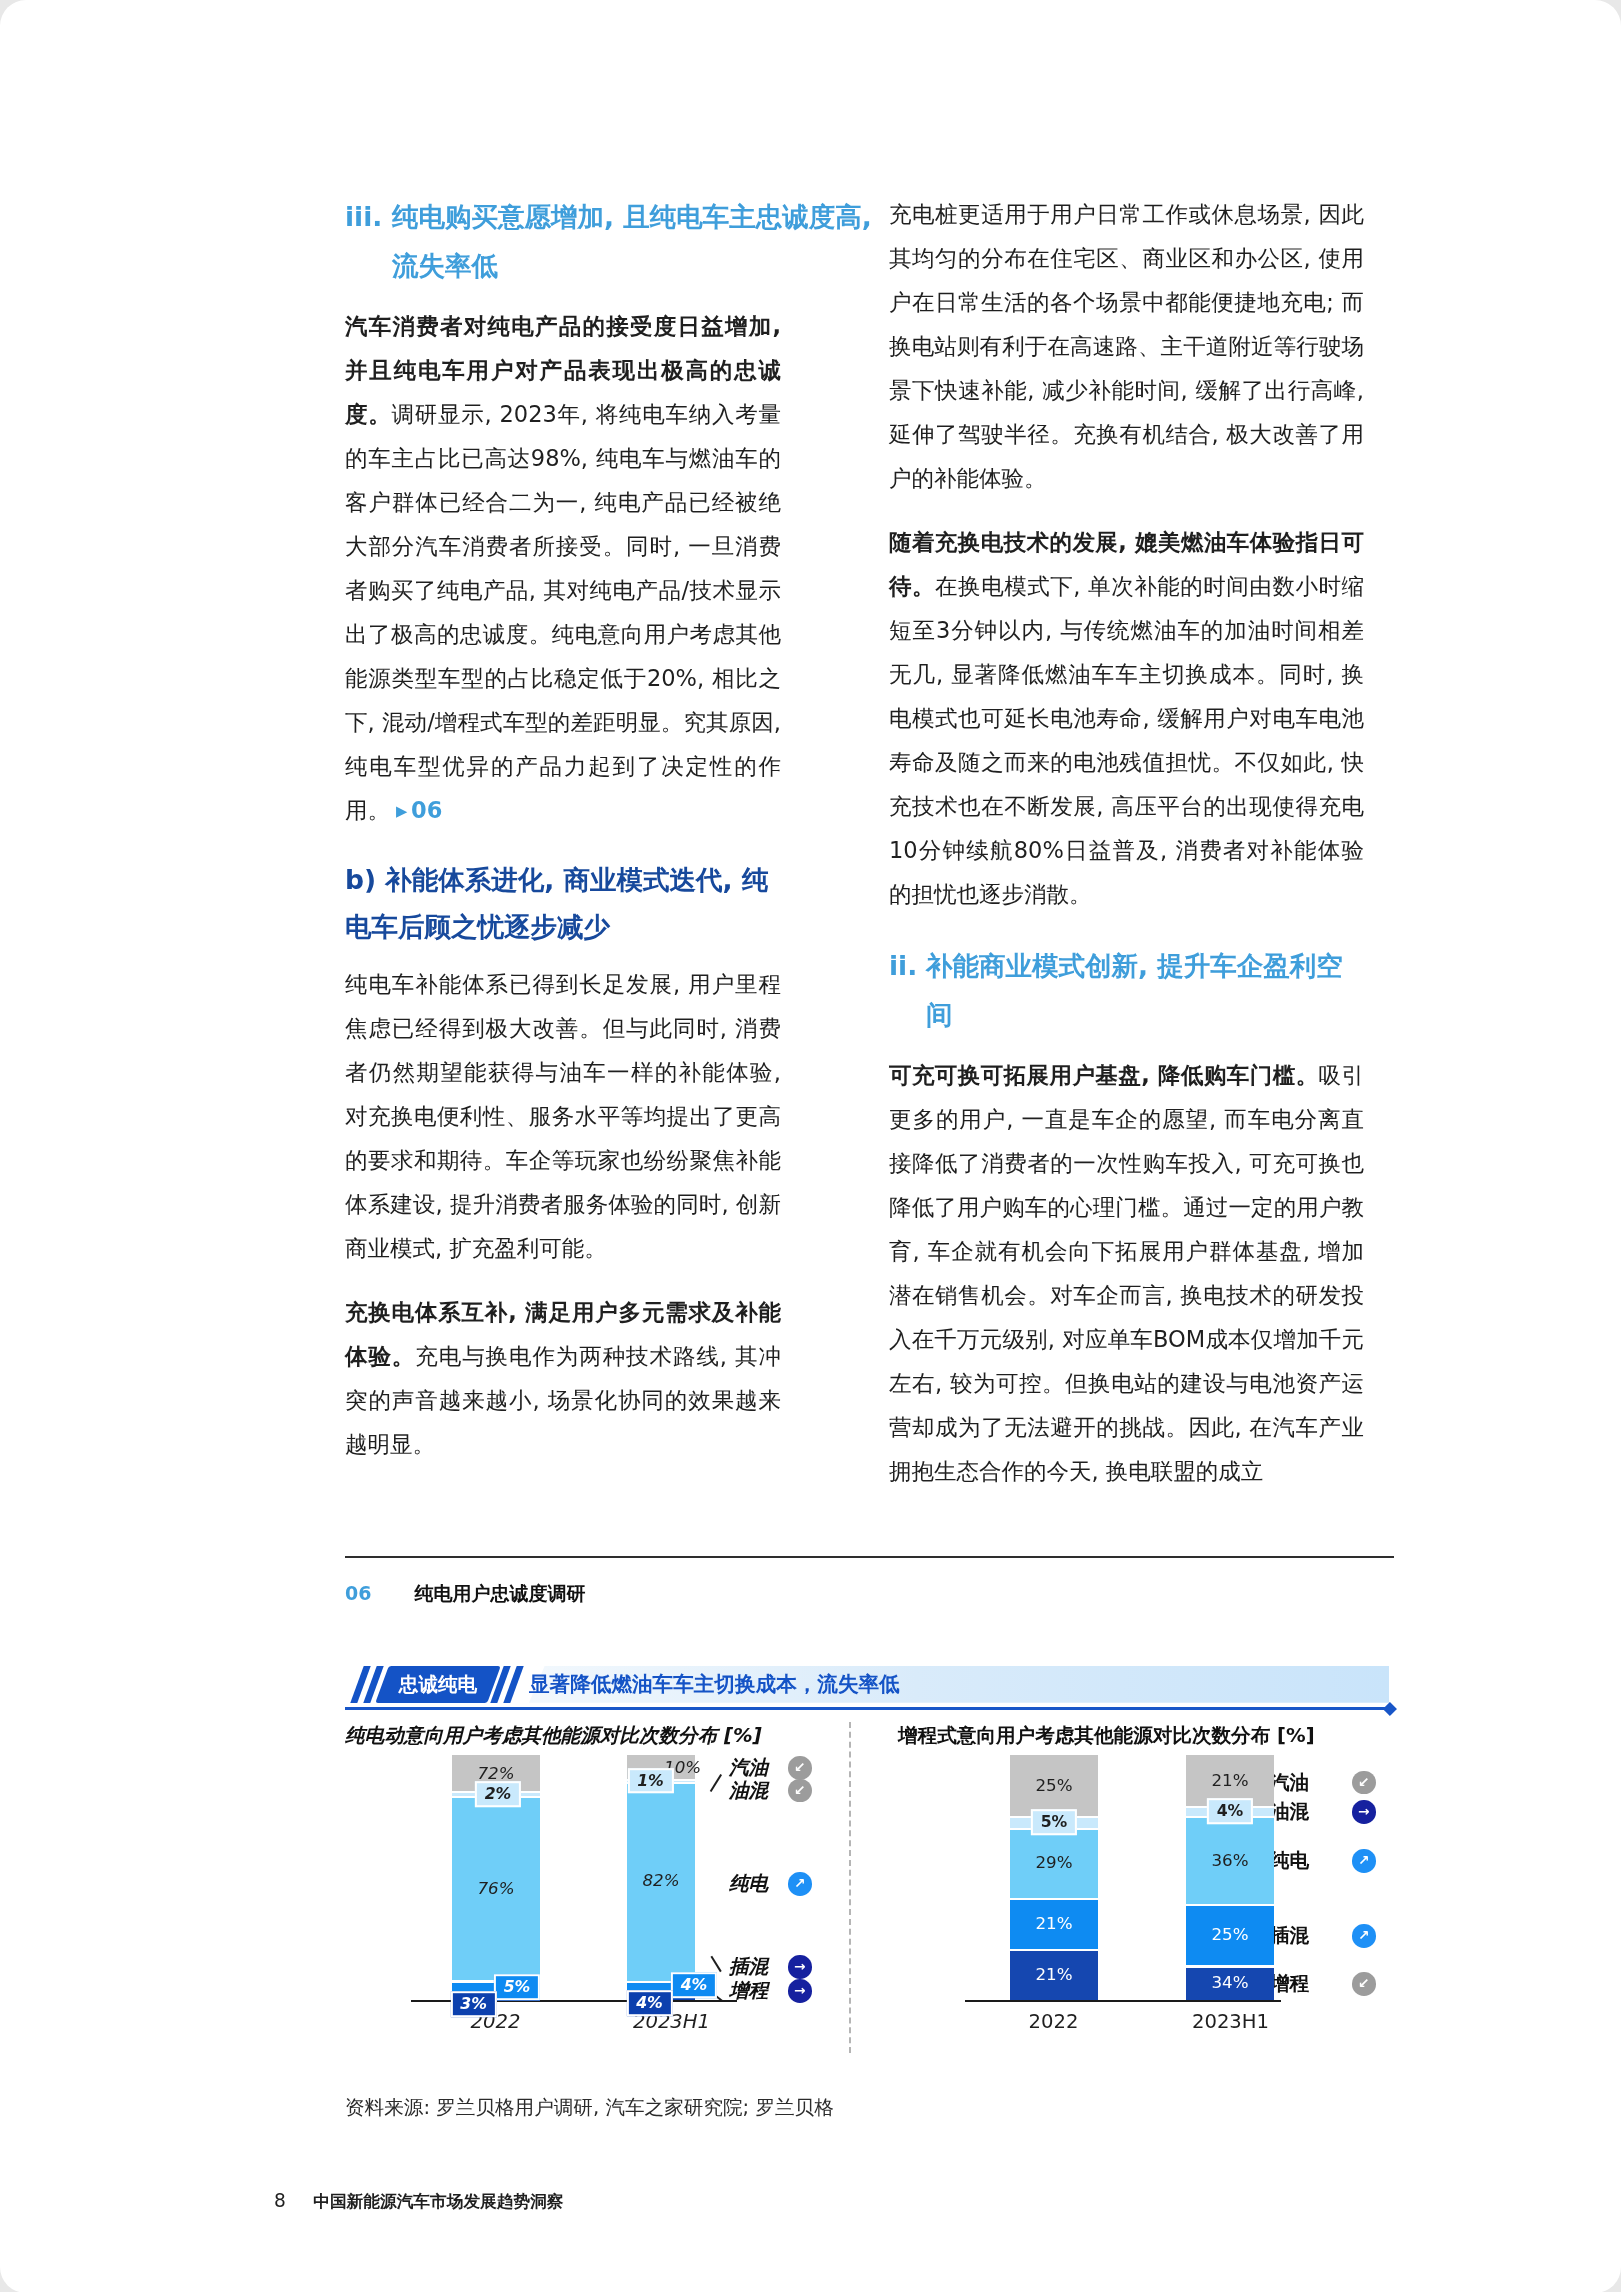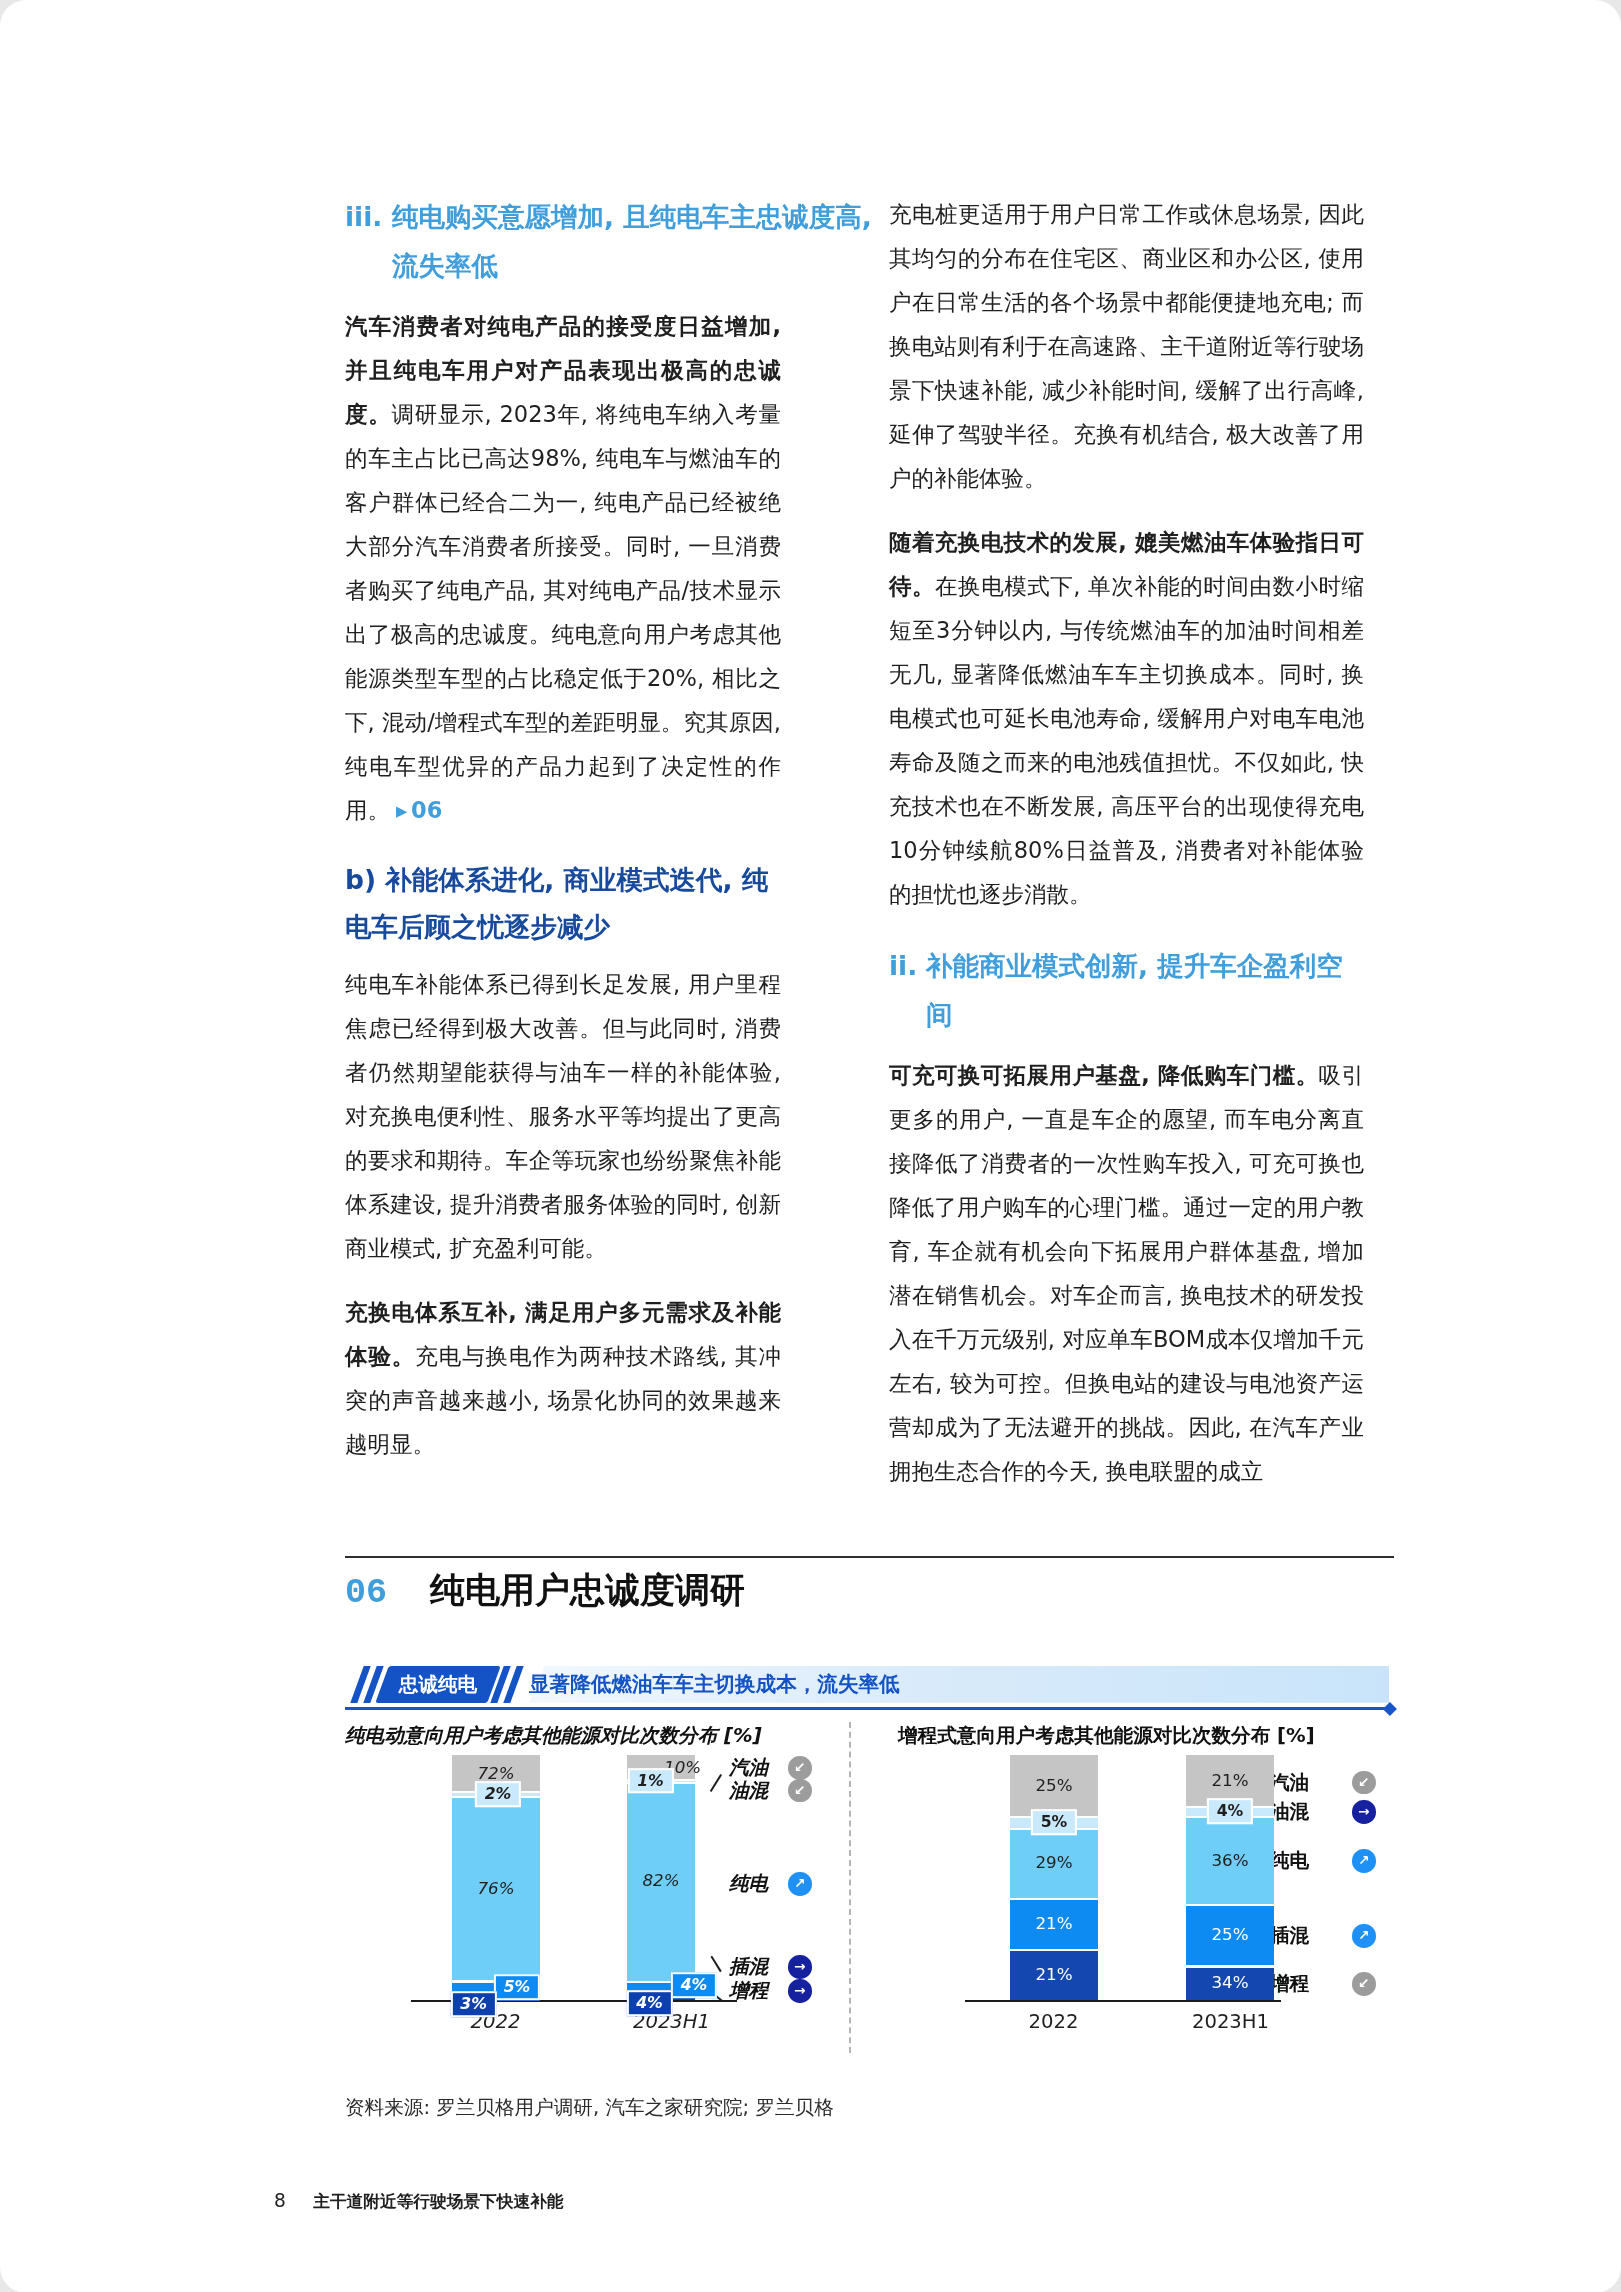--- a/index.html
+++ b/index.html
@@ -24,21 +24,21 @@
   .hang .marker{display:inline-block;margin-left:-47px;width:47px;}
   .hang.mk1{padding-left:29px;} .hang.mk1 .marker{margin-left:-29px;width:29px;}
   .hang.mk2{padding-left:37px;} .hang.mk2 .marker{margin-left:-37px;width:37px;}
   .col-left .h-wide{width:510px;}
   .figref{white-space:nowrap;color:#3f9edb;font-weight:700;}
   .figref-tri{font-size:14.7px;vertical-align:2px;margin:0 3.9px 0 5.9px;}
   .figref-num{font-size:22.5px;}
   
   .figure{position:absolute;left:345px;top:1556px;width:1049px;}
   .fig-rule{height:2px;background:#2e2e2e;}
-  .fig-header{margin-top:14.7px;font-size:35px;font-weight:700;line-height:41px;font-family:Liberation Mono, monospace;}
+  .fig-header{margin-top:14.7px;font-size:19px;font-weight:700;line-height:41px;}
   .fig-num{color:#3f9edb;margin-right:43px;}
   .fig-title{color:#111;}
   .banner{position:relative;height:37px;margin-top:52px;}
   .stripe{position:absolute;top:0;bottom:0;width:6.9px;background:#1453c6;transform:skewX(-20deg);}
   .stripe.s1{left:11.8px;} .stripe.s2{left:24.5px;} .stripe.s3{left:152px;} .stripe.s4{left:165px;}
   .banner-strip{
     position:absolute;left:184px;right:4.9px;top:0;bottom:0;
     background:linear-gradient(90deg,#f2f8fd 0%,#d9ebfa 45%,#c9e4fa 100%);
     clip-path:polygon(15.7px 0,100% 0,100% 100%,0 100%);
   }
@@ -229,17 +229,17 @@
             <div class="lg-label" style="left: 372px; top: 216px;">增程</div>
             <div class="lg-icon" style="background: rgb(156, 156, 156); left: 454px; top: 217px;">↙</div>
           </div>
         </div>
     </div>
     <p class="source">资料来源: 罗兰贝格用户调研, 汽车之家研究院; 罗兰贝格</p>
   </section>
 
   <footer class="footer">
     <span class="page-num">8</span>
-    <span class="footer-title">主干道附近等行驶场景下快速补能</span>
+    <span class="footer-title">中国新能源汽车市场发展趋势洞察</span>
   </footer>
 
 </div>
 
 
 </body></html>

